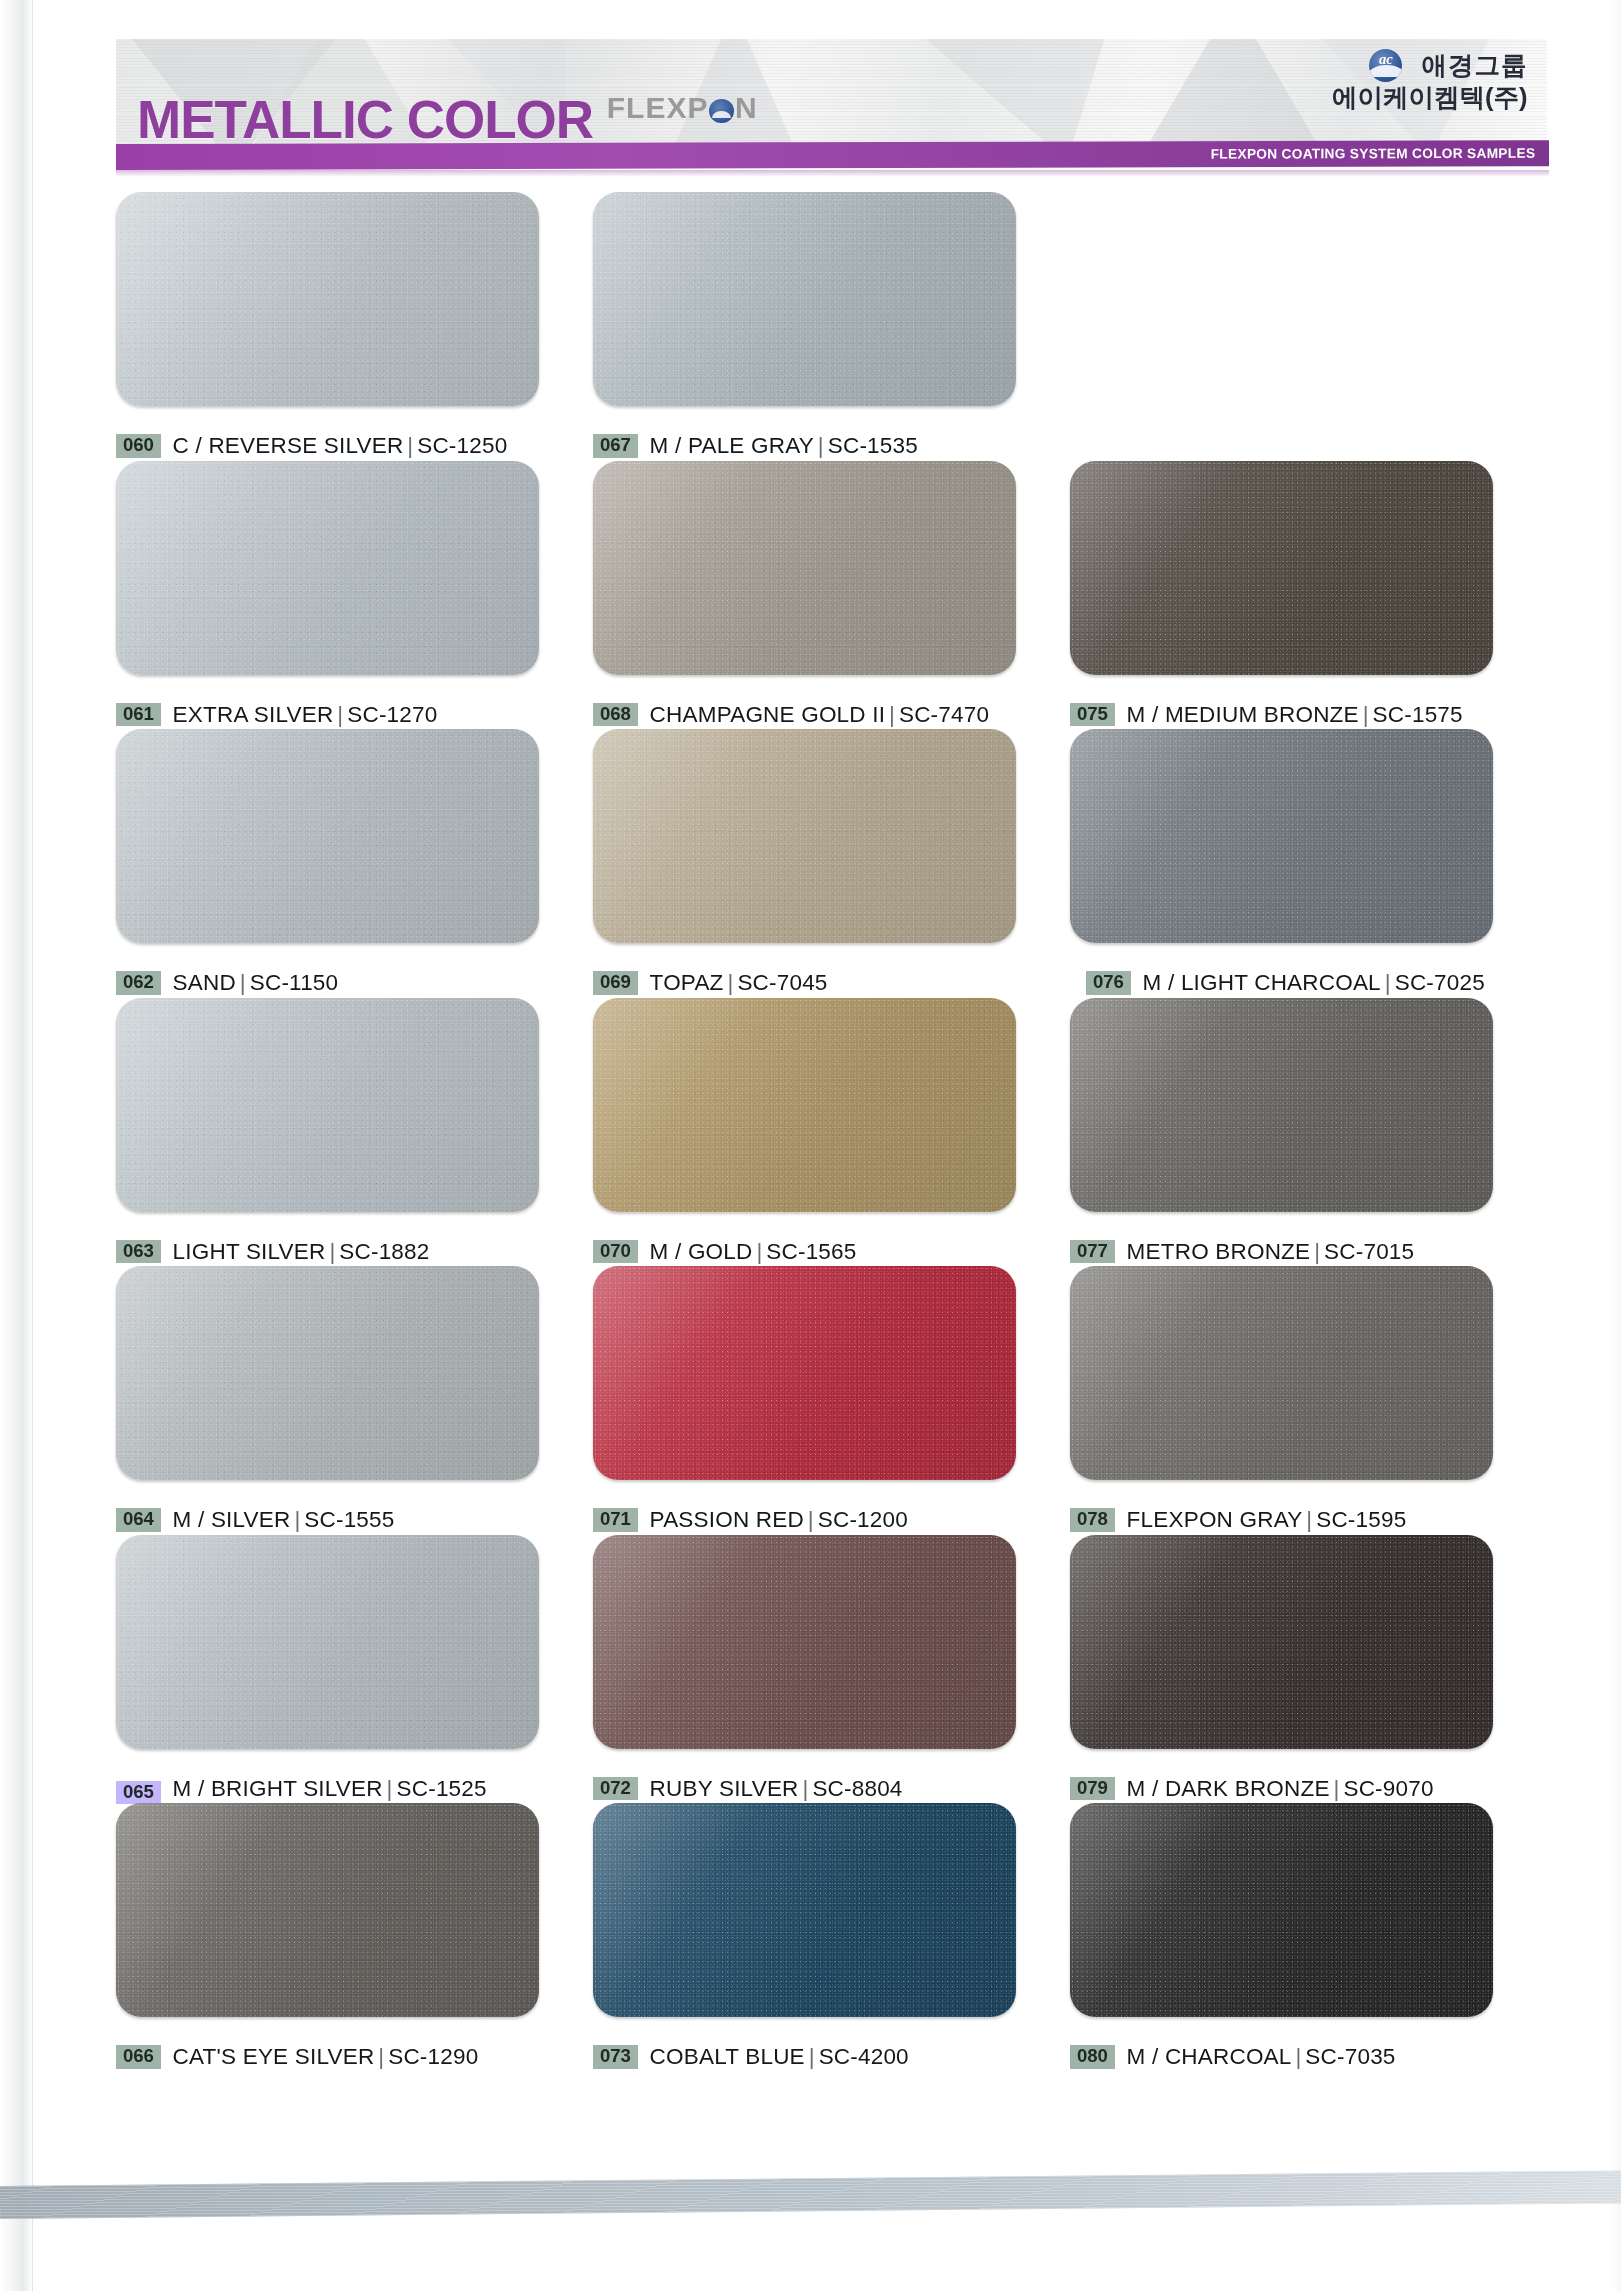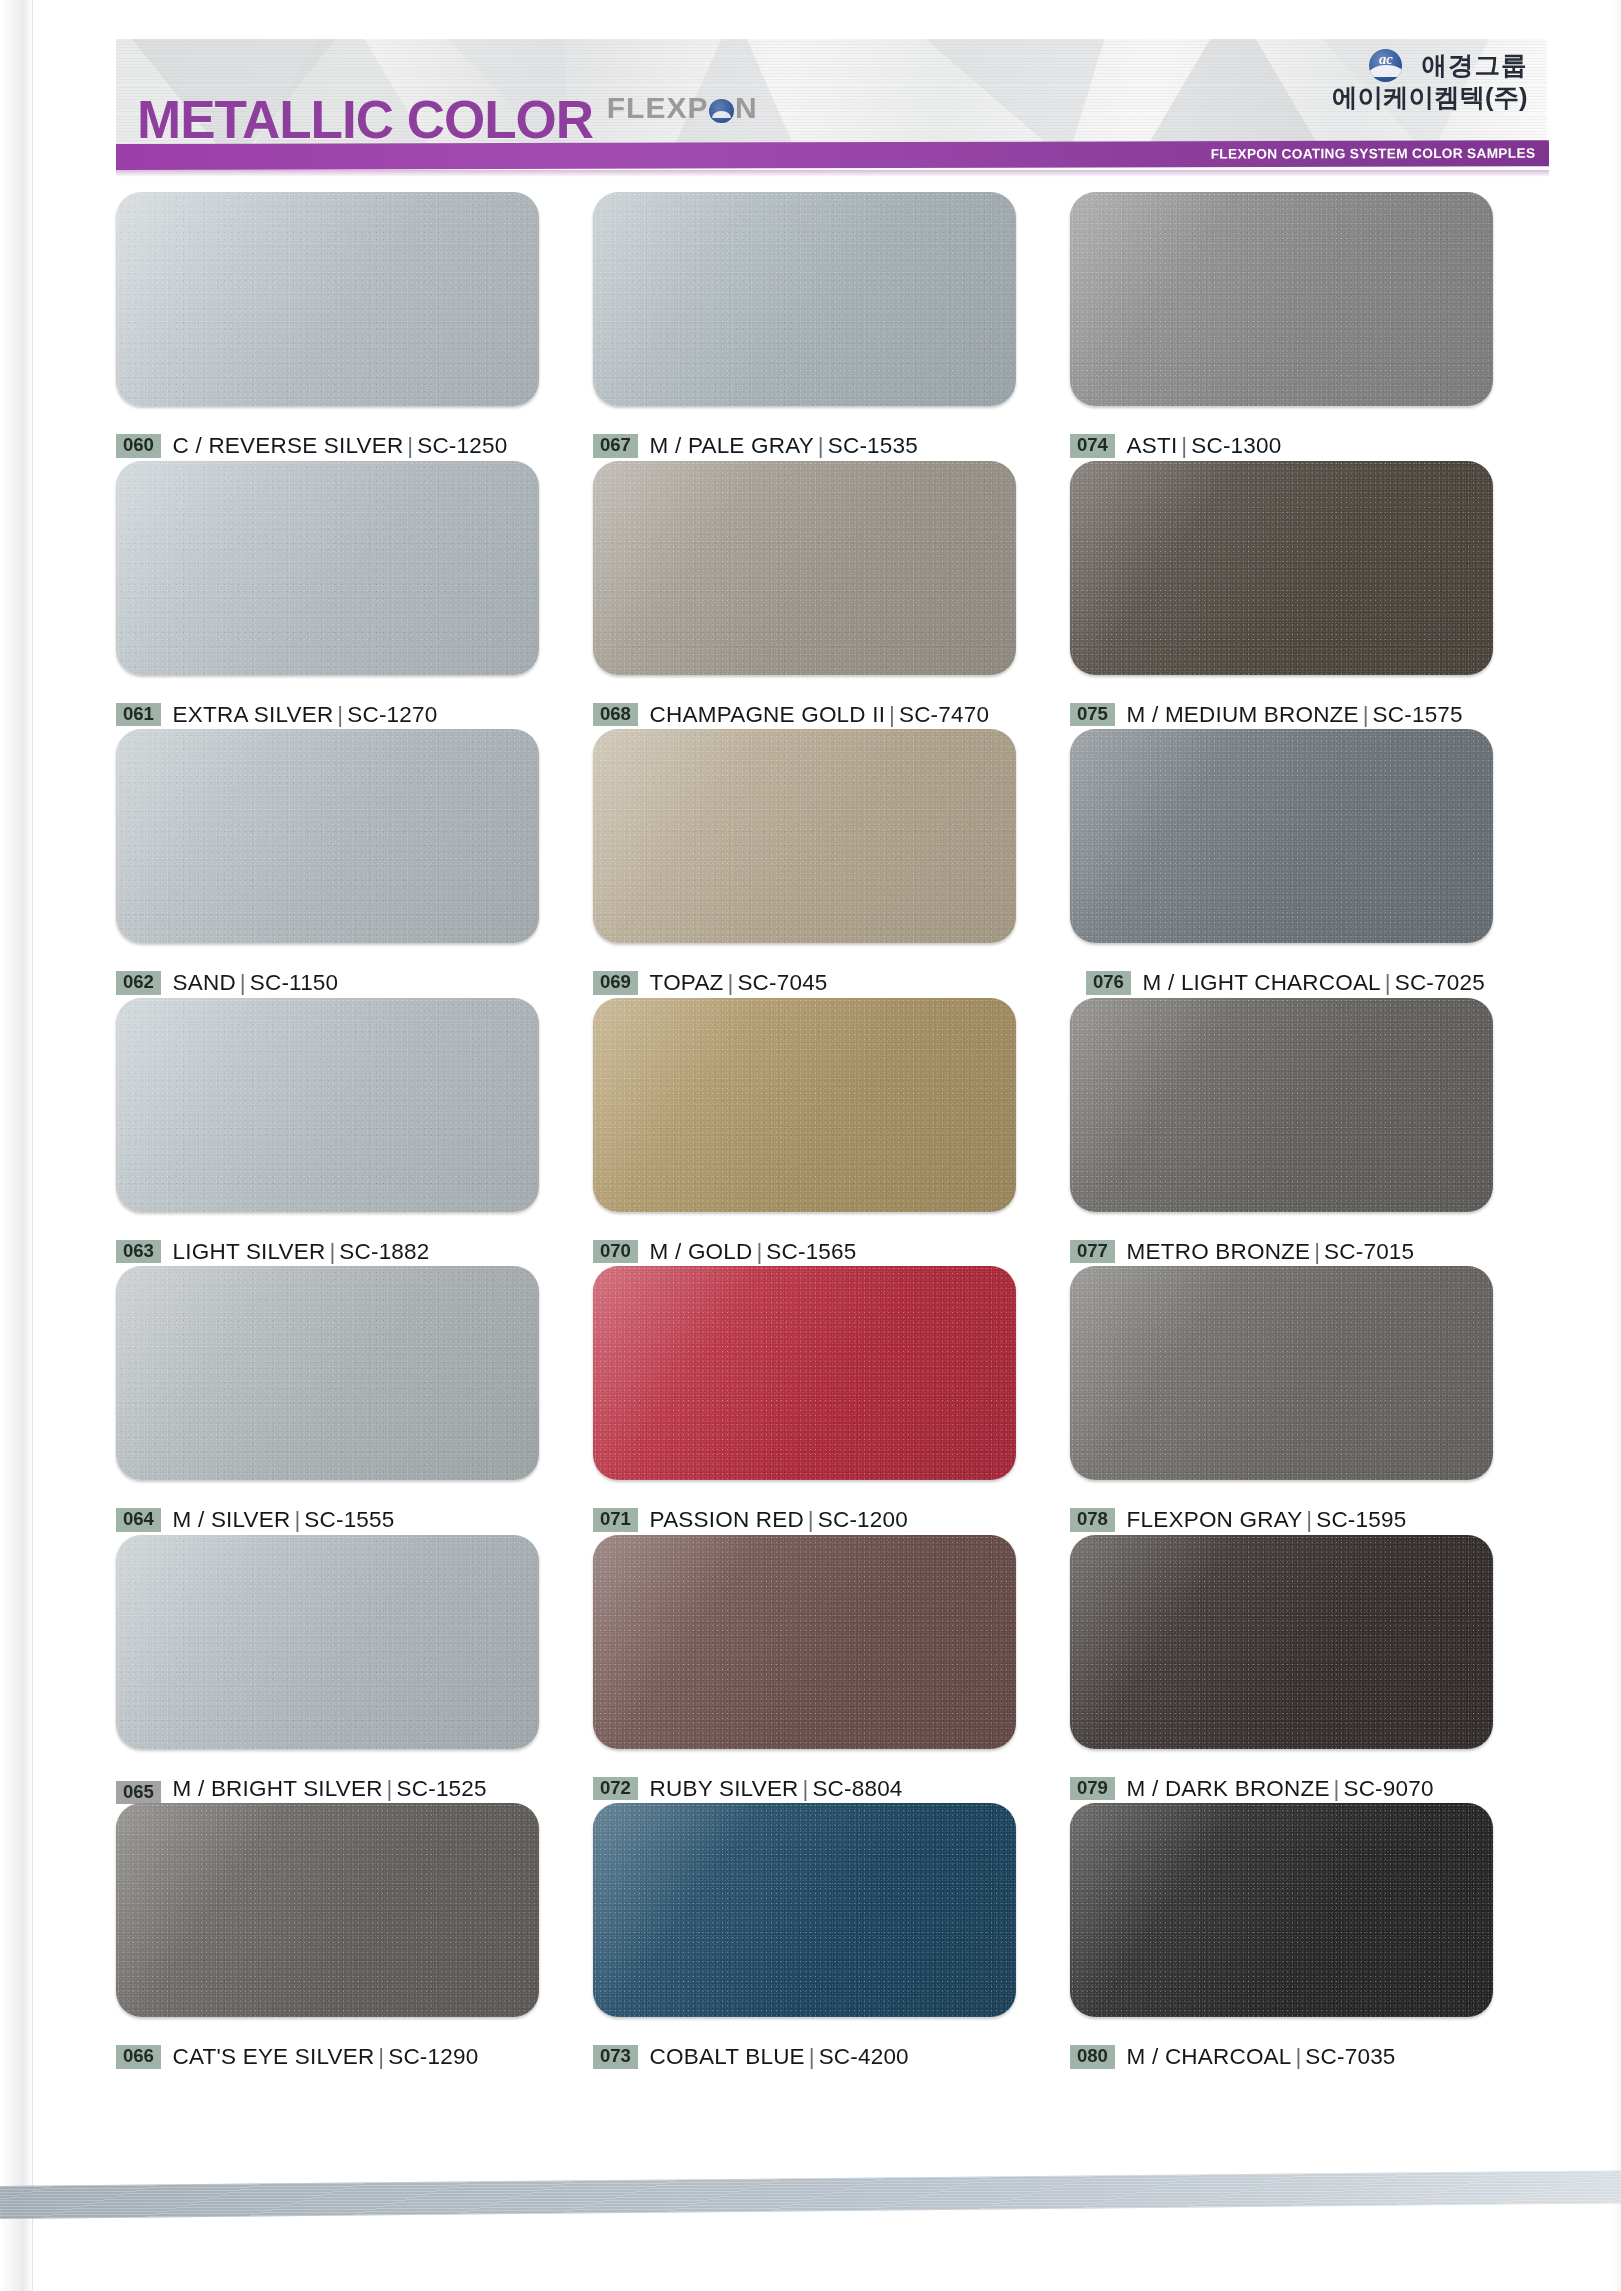--- a/index.html
+++ b/index.html
@@ -217,30 +217,20 @@
       <div class="cell">
         <div class="swatch" style="background: linear-gradient(128deg, rgb(185, 194, 198) 0%, rgb(169, 179, 184) 55%, rgb(169, 179, 184) 100%);">
           <div class="speckle"></div>
           <div class="sheen"></div>
         </div>
         <div class="label">
           <span class="code" style="background: rgb(159, 179, 168);">067</span>
           <span class="name"><span>M / PALE GRAY</span><span class="sep">|</span><span>SC-1535</span></span>
         </div>
       </div>
-      <div class="cell">
-        <div class="swatch" style="background: linear-gradient(128deg, rgb(143, 143, 143) 0%, rgb(135, 135, 135) 55%, rgb(135, 135, 135) 100%);">
-          <div class="speckle"></div>
-          <div class="sheen"></div>
-        </div>
-        <div class="label">
-          <span class="code" style="background: rgb(159, 179, 168);">074</span>
-          <span class="name"><span>ASTI</span><span class="sep">|</span><span>SC-1300</span></span>
-        </div>
-      </div>
     </div>
     <div class="row">
       <div class="cell">
         <div class="swatch" style="background: linear-gradient(128deg, rgb(194, 202, 206) 0%, rgb(180, 189, 195) 55%, rgb(180, 189, 195) 100%);">
           <div class="speckle"></div>
           <div class="sheen"></div>
         </div>
         <div class="label">
           <span class="code" style="background: rgb(159, 179, 168);">061</span>
           <span class="name"><span>EXTRA SILVER</span><span class="sep">|</span><span>SC-1270</span></span>
@@ -363,21 +353,21 @@
         </div>
       </div>
     </div>
     <div class="row">
       <div class="cell">
         <div class="swatch" style="background: linear-gradient(128deg, rgb(189, 196, 200) 0%, rgb(176, 184, 189) 55%, rgb(176, 184, 189) 100%);">
           <div class="speckle"></div>
           <div class="sheen"></div>
         </div>
         <div class="label">
-          <span class="code" style="background: #a3a3a3; margin-top: 8px;">065</span>
+          <span class="code" style="background: #c4b5fd; margin-top: 8px;">065</span>
           <span class="name"><span>M / BRIGHT SILVER</span><span class="sep">|</span><span>SC-1525</span></span>
         </div>
       </div>
       <div class="cell">
         <div class="swatch" style="background: linear-gradient(128deg, rgb(116, 86, 83) 0%, rgb(107, 78, 75) 55%, rgb(107, 78, 75) 100%);">
           <div class="speckle"></div>
           <div class="sheen"></div>
         </div>
         <div class="label">
           <span class="code" style="background: rgb(159, 179, 168);">072</span>

